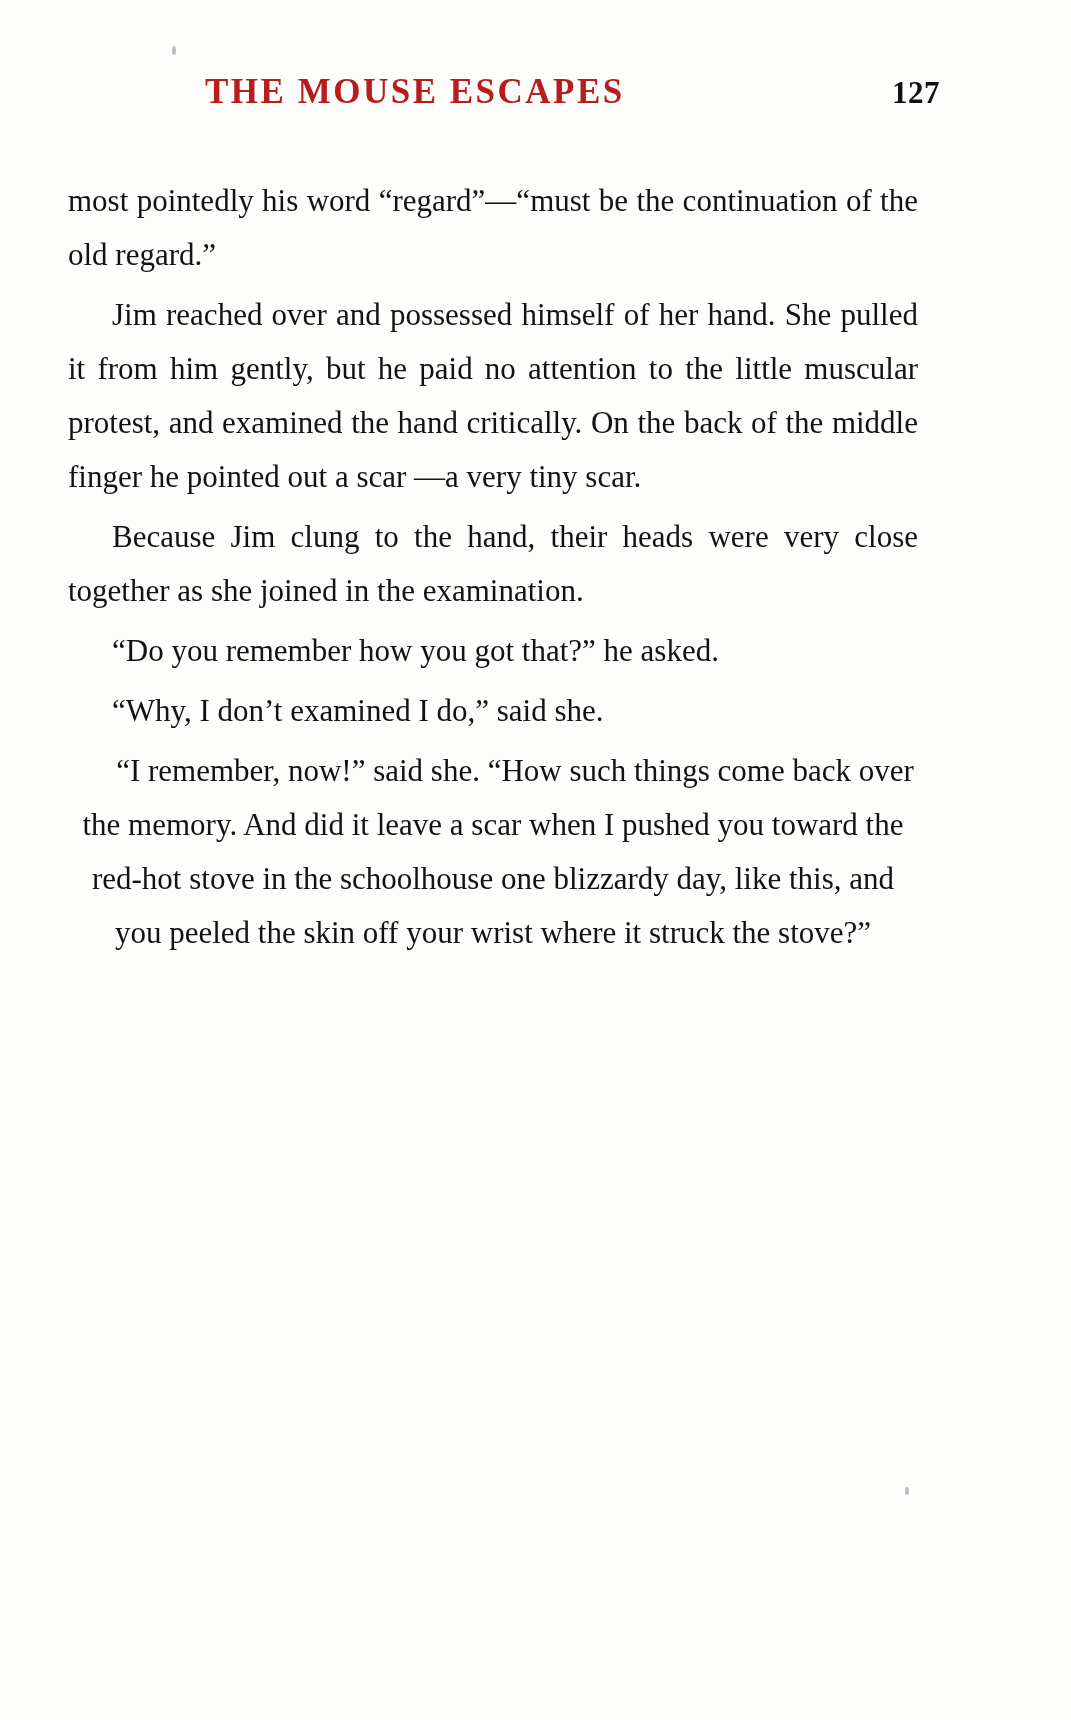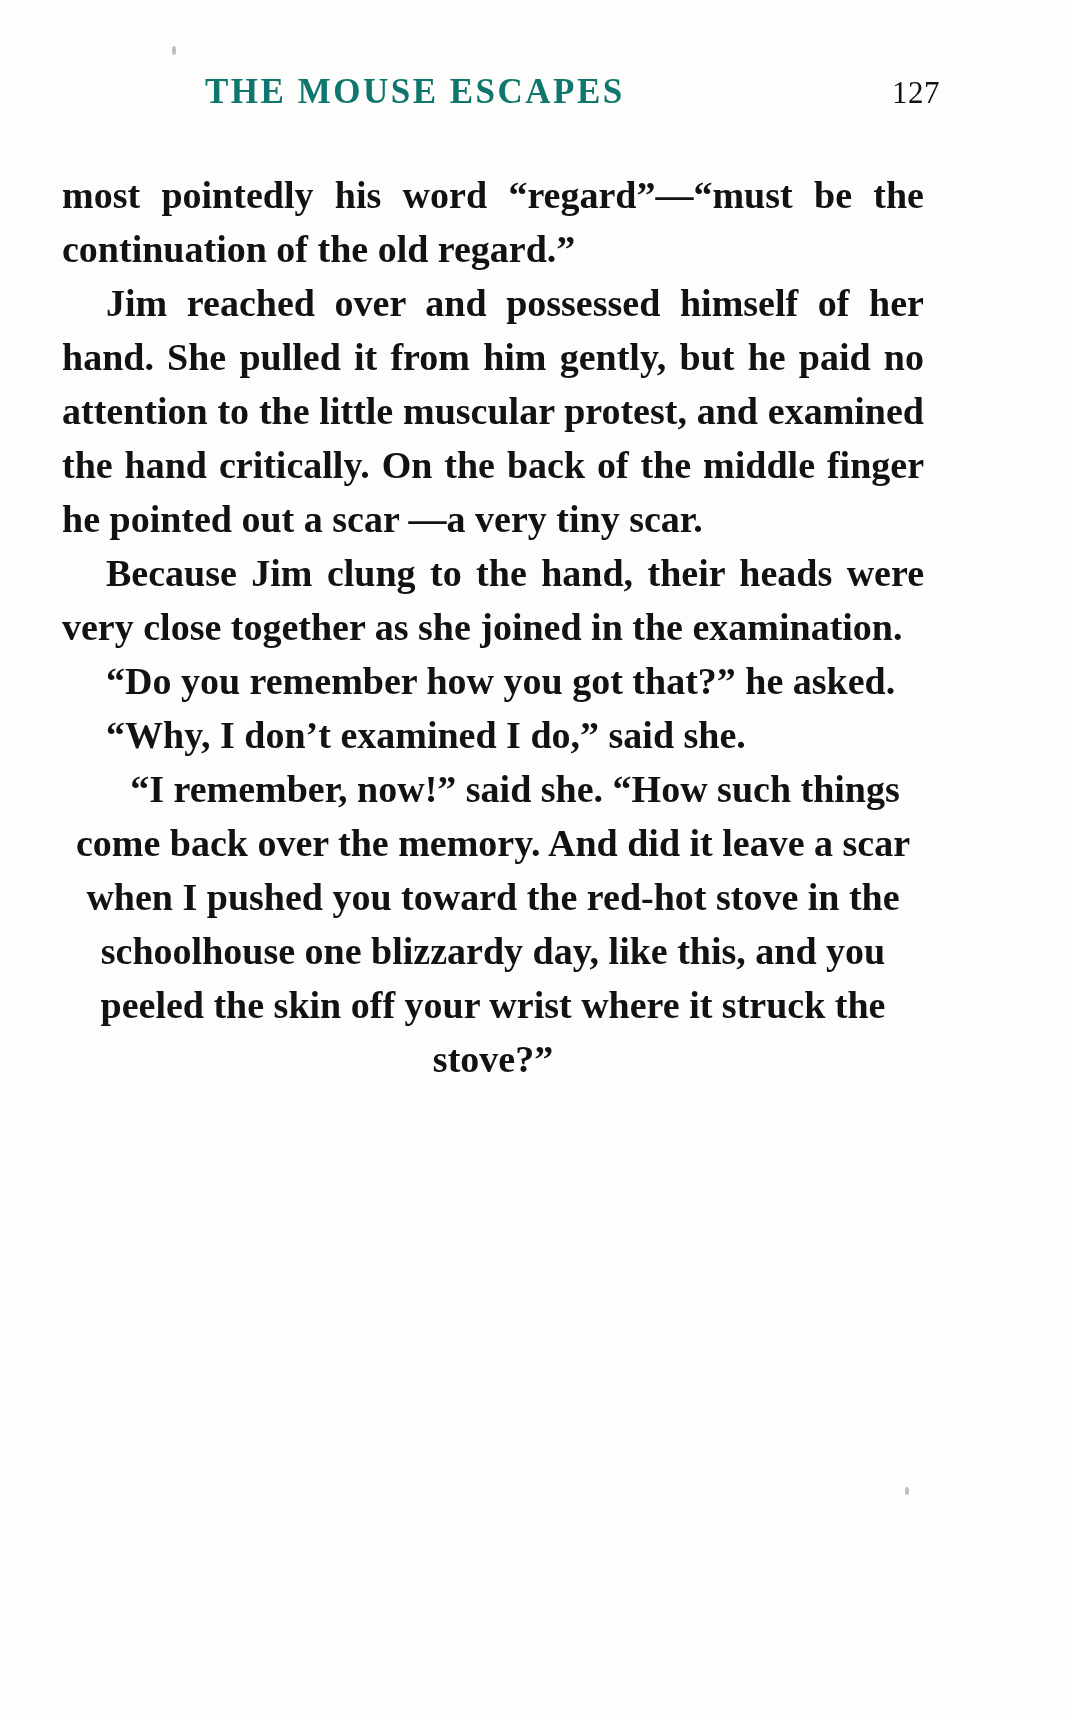--- a/index.html
+++ b/index.html
@@ -31,45 +31,45 @@
     height: 50px;
     display: flex;
     align-items: baseline;
     justify-content: space-between;
   }
   .running-title {
     font-family: "Liberation Serif", serif;
     font-weight: bold;
     font-size: 35px;
     letter-spacing: 2.5px;
-    color: #0f766e;
+    color: #b91c1c;
     margin-left: 145px;
   }
   .folio {
     font-family: "Liberation Serif", serif;
-    font-weight: normal;
+    font-weight: bold;
     font-size: 31px;
     color: #111111;
     letter-spacing: 0.5px;
   }
   .body-text {
     position: absolute;
     left: 62px;
     top: 168px;
     width: 862px;
   }
   .para {
     font-family: "Liberation Serif", serif;
-    font-weight: bold;
-    font-size: 38px;
+    font-weight: normal;
+    font-size: 31px;
     line-height: 54px;
     text-align: justify;
     text-justify: inter-word;
     color: #121212;
-    margin: 0;
+    margin: 6px;
     text-indent: 44px;
     -webkit-hyphens: none;
     hyphens: none;
   }
   .para.noindent {
     text-indent: 0;
   }
   .para:last-child {
     text-align: center;
   }

